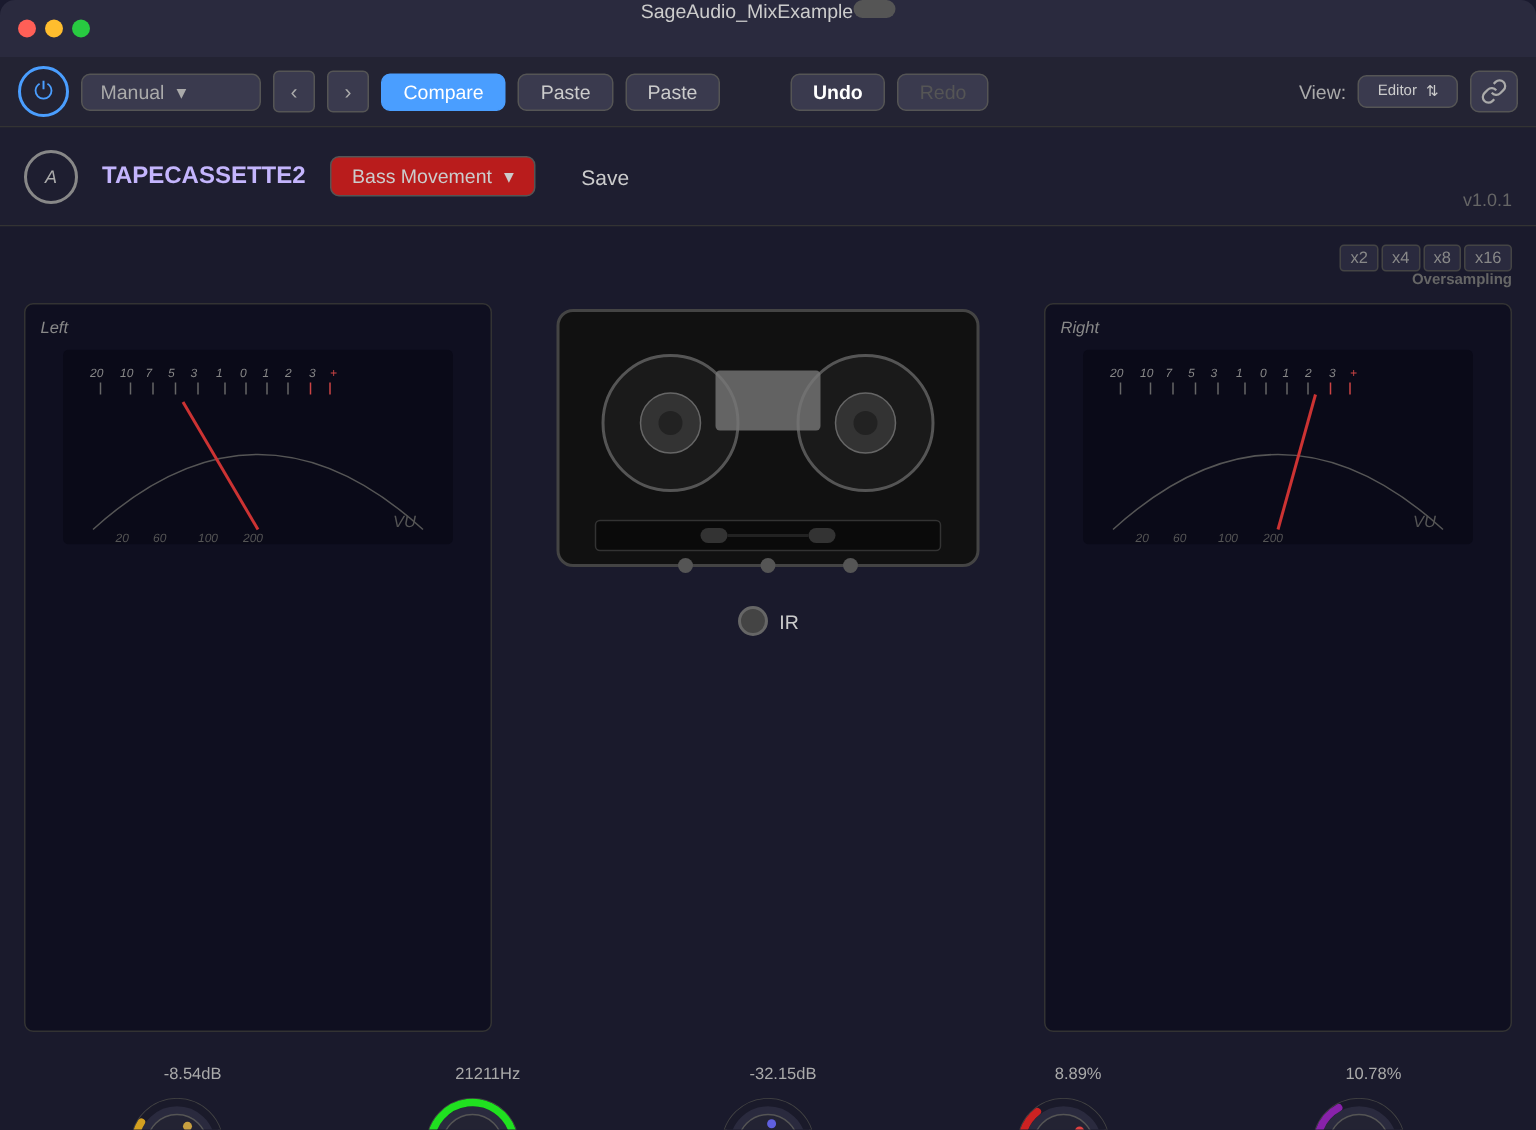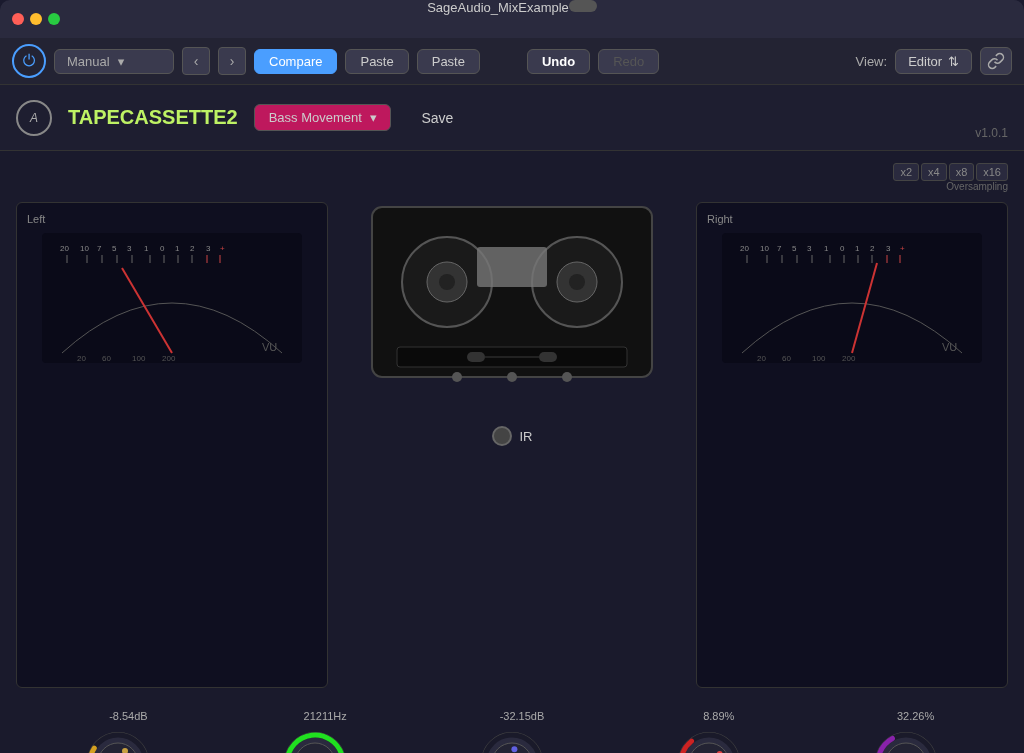--- a/index.html
+++ b/index.html
@@ -100,21 +100,21 @@
       color: #555;
     }
     .spacer { flex: 1; }
     .view-label { color: #aaa; font-size: 13px; }
     .view-dropdown {
       background: #3a3a4e;
       border: 1px solid #555;
       border-radius: 6px;
       padding: 4px 12px;
       color: #ccc;
-      font-size: 13px;
+      font-size: 10px;
       display: flex; align-items: flex-start; gap: 6px;
       cursor: pointer;
     }
     .link-btn {
       width: 32px; height: 28px;
       background: #3a3a4e;
       border: 1px solid #555;
       border-radius: 6px;
       display: flex; align-items: center; justify-content: center;
       cursor: pointer;
@@ -134,27 +134,27 @@
     .plugin-logo {
       width: 36px; height: 36px;
       border-radius: 50%;
       border: 2px solid #888;
       display: flex; align-items: center; justify-content: center;
       color: #aaa;
       font-size: 12px;
       font-style: italic;
     }
     .plugin-name {
-      color: #bef264;
-      font-size: 20px;
+      color: #c4b5fd;
+      font-size: 16px;
       font-weight: 300;
     }
     .plugin-name span { font-weight: 700; }
     .preset-selector {
-      background: #be185d;
+      background: #b91c1c;
       border: 1px solid #555;
       border-radius: 6px;
       padding: 5px 14px;
       color: #ccc;
       font-size: 13px;
       display: flex; align-items: center; gap: 8px;
       cursor: pointer;
     }
     .save-btn {
       background: transparent;
@@ -195,20 +195,21 @@
       padding: 2px 6px;
       color: #888;
       font-size: 11px;
       cursor: pointer;
     }
     .os-label {
       color: #666;
       font-size: 10px;
       text-align: center;
       margin-left: 4px;
+      font-weight: bold;
     }
     .os-group { display: flex; flex-direction: column; align-items: flex-end; }
     .os-buttons { display: flex; gap: 2px; }
 
     
     .meters-cassette-row {
       display: flex;
       gap: 10px;
       align-items: stretch;
       flex: 1;
@@ -218,35 +219,36 @@
     .vu-meter {
       background: #0f0f20;
       border: 1px solid #333;
       border-radius: 6px;
       flex: 1;
       padding: 10px;
       position: relative;
       display: flex;
       flex-direction: column;
       align-items: center;
+      font-style: italic;
     }
     .vu-label {
       color: #888;
       font-size: 11px;
       margin-bottom: 8px;
       align-self: flex-start;
     }
 
     
     .cassette-container {
       flex: 1.2;
       display: flex;
       flex-direction: column;
       align-items: center;
-      gap: 24px;
+      gap: 2px;
     }
     .ir-toggle {
       display: flex;
       align-items: center;
       gap: 8px;
     }
     .toggle-circle {
       width: 20px; height: 20px;
       border-radius: 50%;
       background: #444;
@@ -496,21 +498,21 @@
       <div class="knob-value">8.89%</div>
       <svg width="70" height="70" viewBox="0 0 70 70">
         <circle cx="35" cy="35" r="30" fill="#2a2a3e" stroke="#444" stroke-width="2"></circle>
         <path d="M 13.550755592668615 52.9980530712231 A 28 28 0 1 1 56.449244407331385 52.9980530712231" fill="none" stroke="#1a1a2a" stroke-width="5" stroke-linecap="round"></path>
         <path d="M 13.550755592668615 52.9980530712231 A 28 28 0 0 1 17.562508594057018 13.092606420031053" fill="none" stroke="#cc2222" stroke-width="5" stroke-linecap="round"></path>
         <circle cx="35" cy="35" r="20" fill="#232333" stroke="#555" stroke-width="1"></circle>
         <circle cx="45.7" cy="26.0" r="3" fill="#e04040"></circle>
       </svg>
     </div>
     <div class="knob-group">
-      <div class="knob-value">32.26%</div>
+      <div class="knob-value">10.78%</div>
       <svg width="70" height="70" viewBox="0 0 70 70">
         <circle cx="35" cy="35" r="30" fill="#2a2a3e" stroke="#444" stroke-width="2"></circle>
         <path d="M 13.550755592668615 52.9980530712231 A 28 28 0 1 1 56.449244407331385 52.9980530712231" fill="none" stroke="#1a1a2a" stroke-width="5" stroke-linecap="round"></path>
         <path d="M 13.550755592668615 52.9980530712231 A 28 28 0 0 1 21.472847219694124 10.484369523541456" fill="none" stroke="#8822aa" stroke-width="5" stroke-linecap="round"></path>
         <circle cx="35" cy="35" r="20" fill="#232333" stroke="#555" stroke-width="1"></circle>
         <circle cx="47.1" cy="28.0" r="3" fill="#a040c8"></circle>
       </svg>
     </div>
   </div>
 

